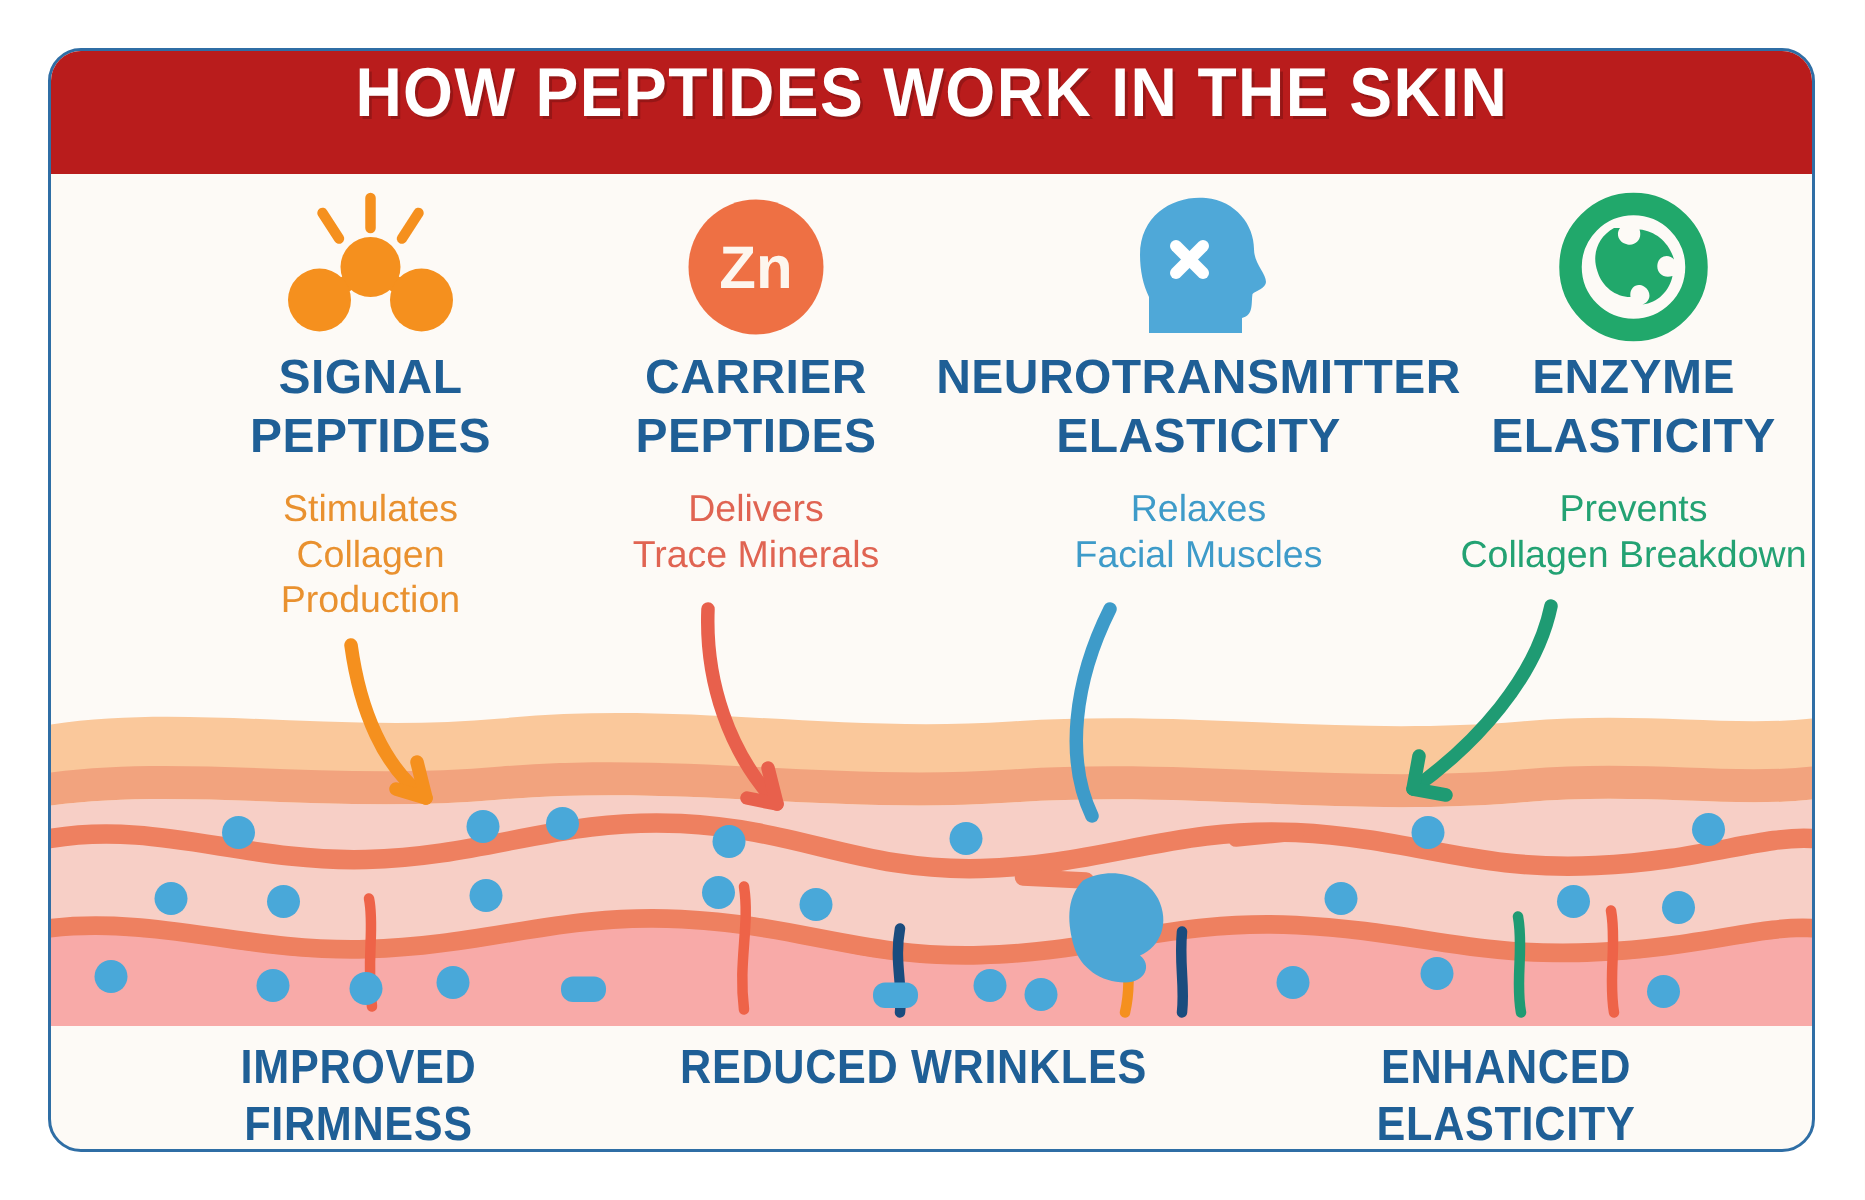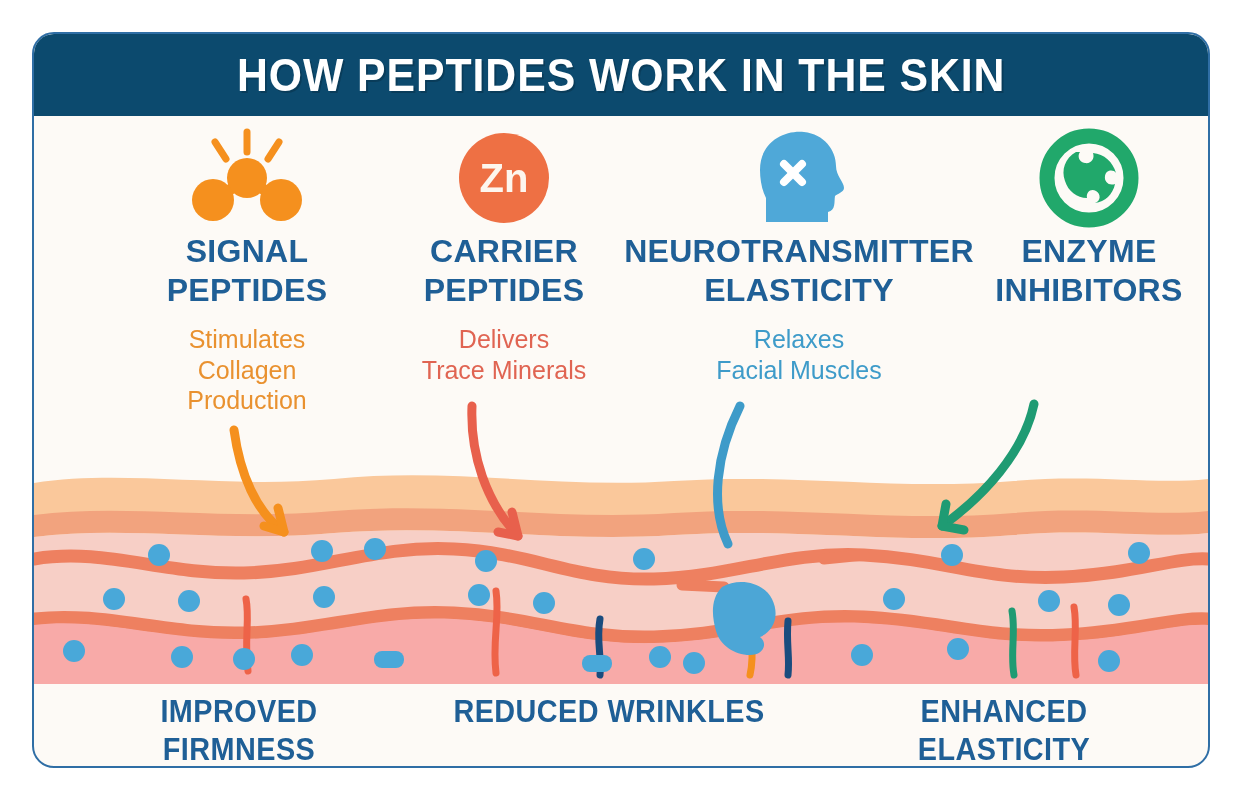--- a/index.html
+++ b/index.html
@@ -13,22 +13,22 @@
 
   
   .card{
     position:absolute;left:32px;top:32px;width:1178px;height:736px;
     border:2px solid #2f6ea5;border-radius:22px;
     background:#fdfaf6;
     box-sizing:border-box;overflow:hidden;
   }
   .header{
     position:absolute;left:0;top:0;width:100%;height:82px;
-    background:#0c4a6e;
-    display:flex;align-items:center;justify-content:center;
+    background:#b91c1c;
+    display:flex;align-items:flex-start;justify-content:center;
     border-radius:18px 18px 0 0;
   }
   .header-title{
     color:#ffffff;
     font-size:46px;font-weight:bold;
     letter-spacing:1px;
     font-family:"Liberation Sans Narrow","Liberation Sans",sans-serif;
     transform:scaleX(.93);
     text-shadow:2px 2px 0 rgba(0,0,0,.18);
     white-space:nowrap;
@@ -130,21 +130,23 @@
           <svg width="100" height="100" viewBox="0 0 100 100">
             <circle cx="50" cy="50" r="42" fill="none" stroke="#21A86B" stroke-width="15"></circle>
             <path d="M37 24 C26 30 22 42 26 53 C29 63 38 70 48 70
                      C47 64 52 60 57 63 C62 66 62 73 56 75
                      C66 74 74 66 76 56 C70 58 65 54 66 48
                      C67 42 74 41 77 45 C74 34 65 26 54 25
                      C56 31 52 36 46 35 C40 34 38 28 41 24 Z" fill="#21A86B"></path>
           </svg>
         </div>
         <div class="col-title">ENZYME
-INHIBITORS</div>
+ELASTICITY</div>
+        <div class="col-desc" style="color:#23A273">Prevents
+Collagen Breakdown</div>
       </div>
     </div>
 
     <div class="skin">
       <svg width="1174" height="225" viewBox="0 0 1174 225">
         <defs>
           <clipPath id="skinclip">
               <rect x="0" y="0" width="1174" height="225"></rect>
             </clipPath>
         </defs>

